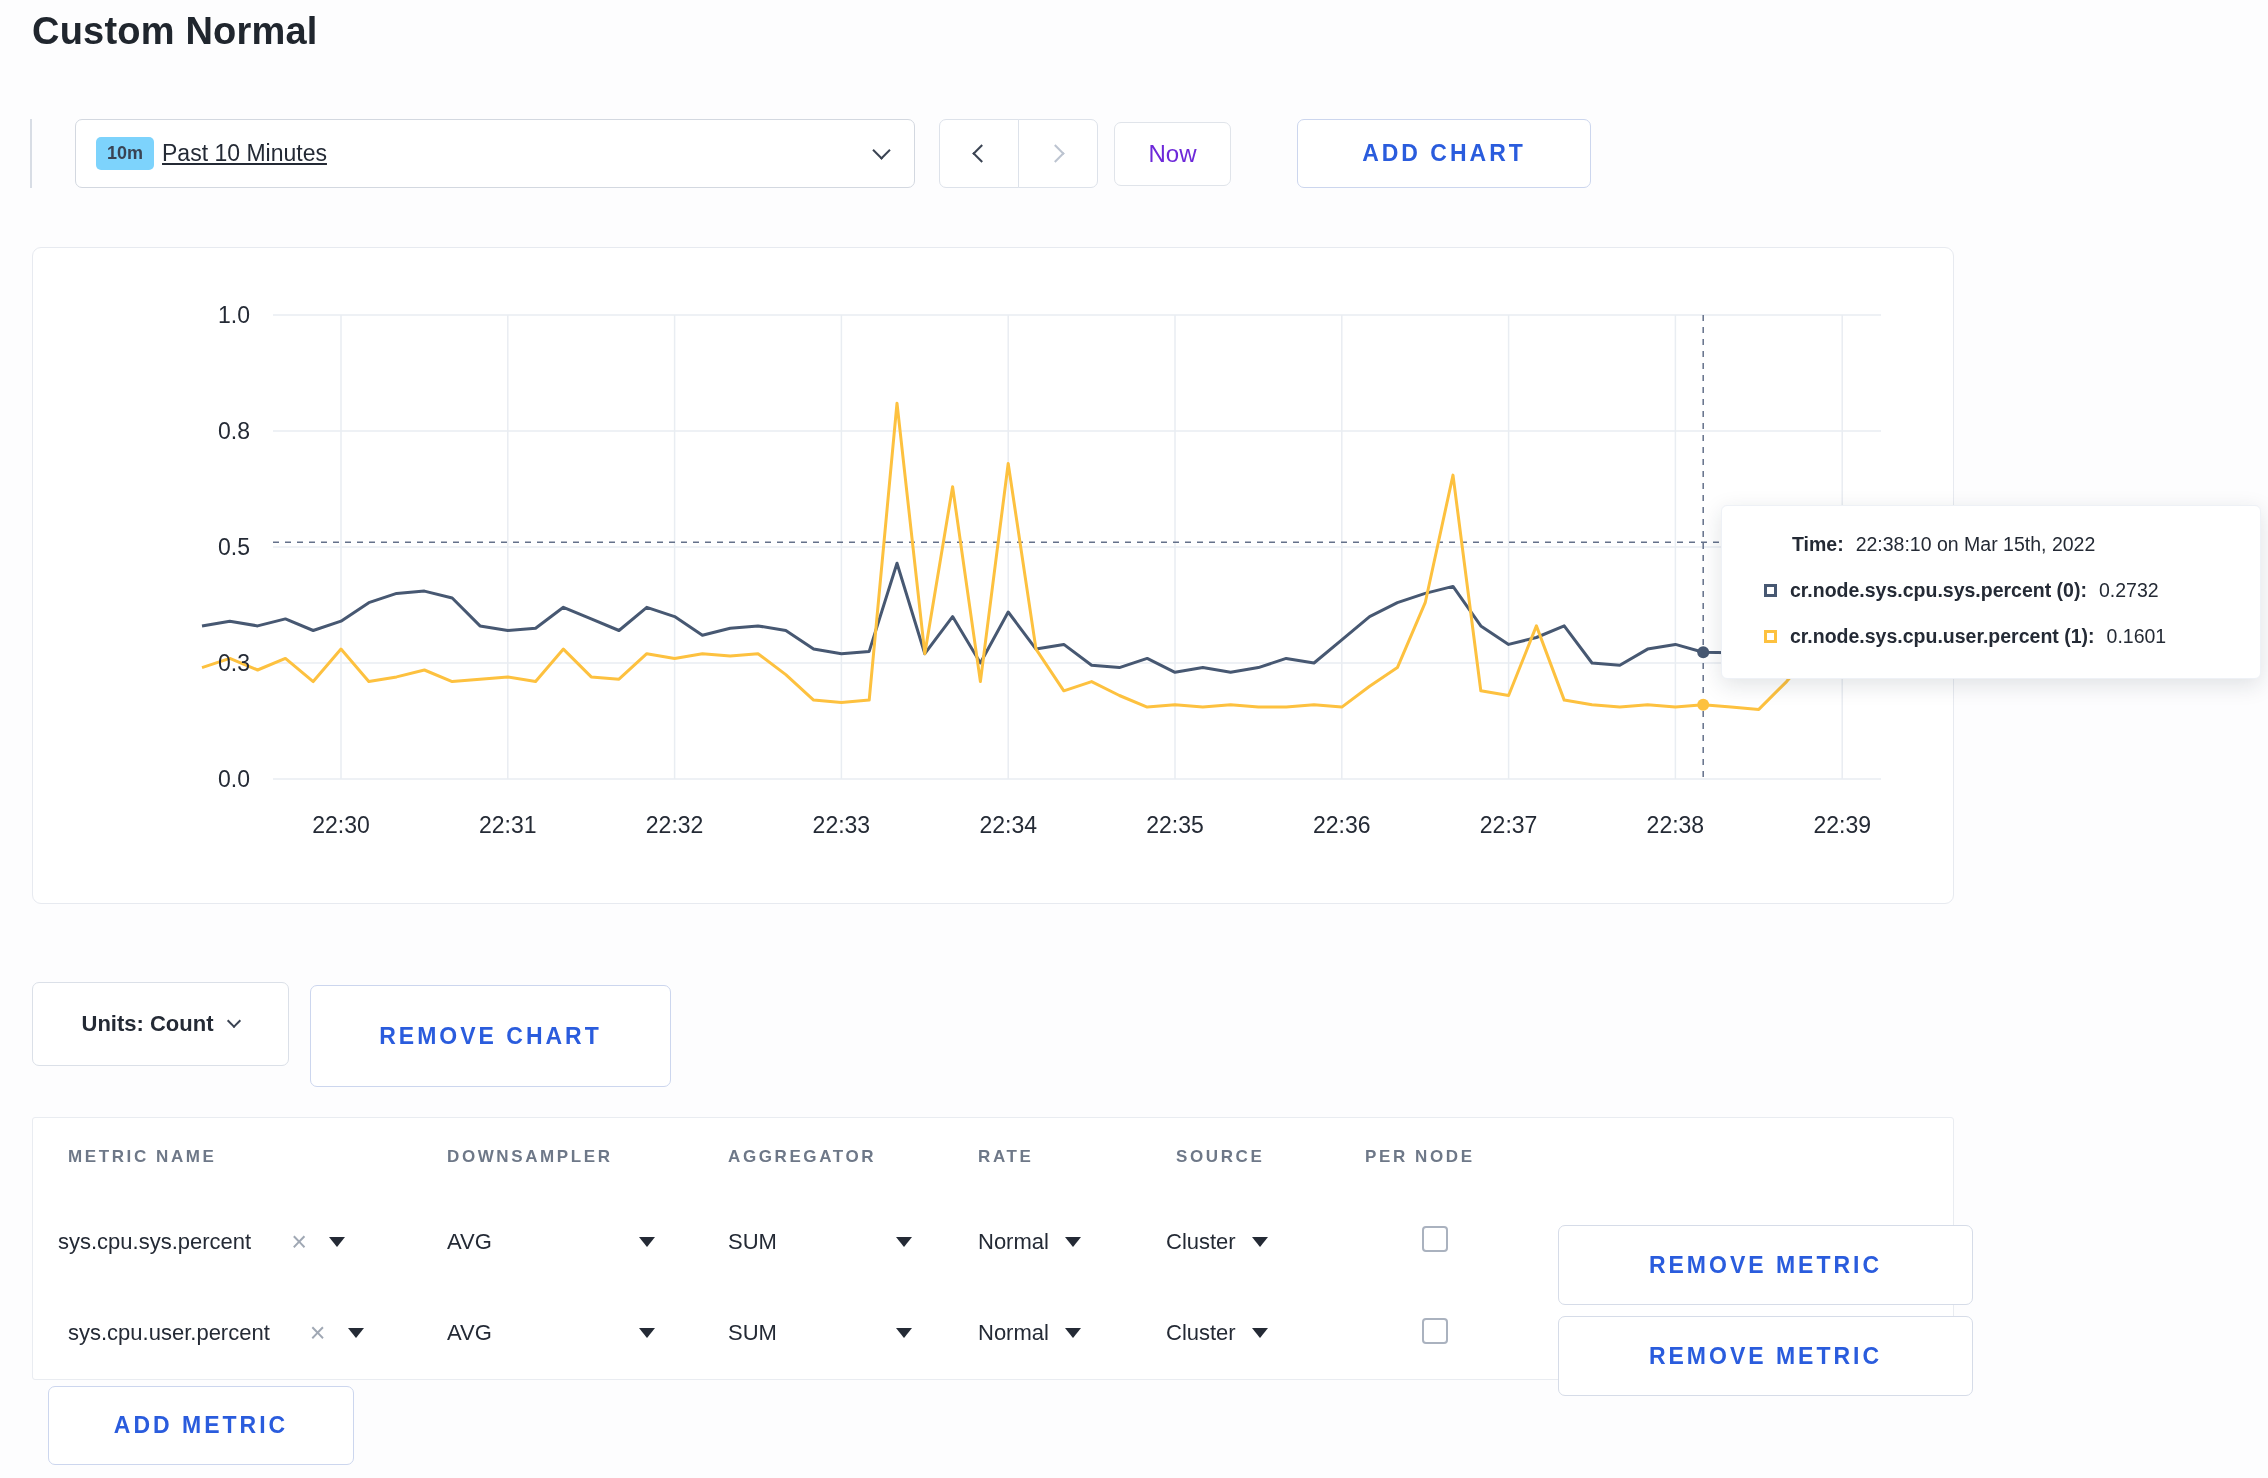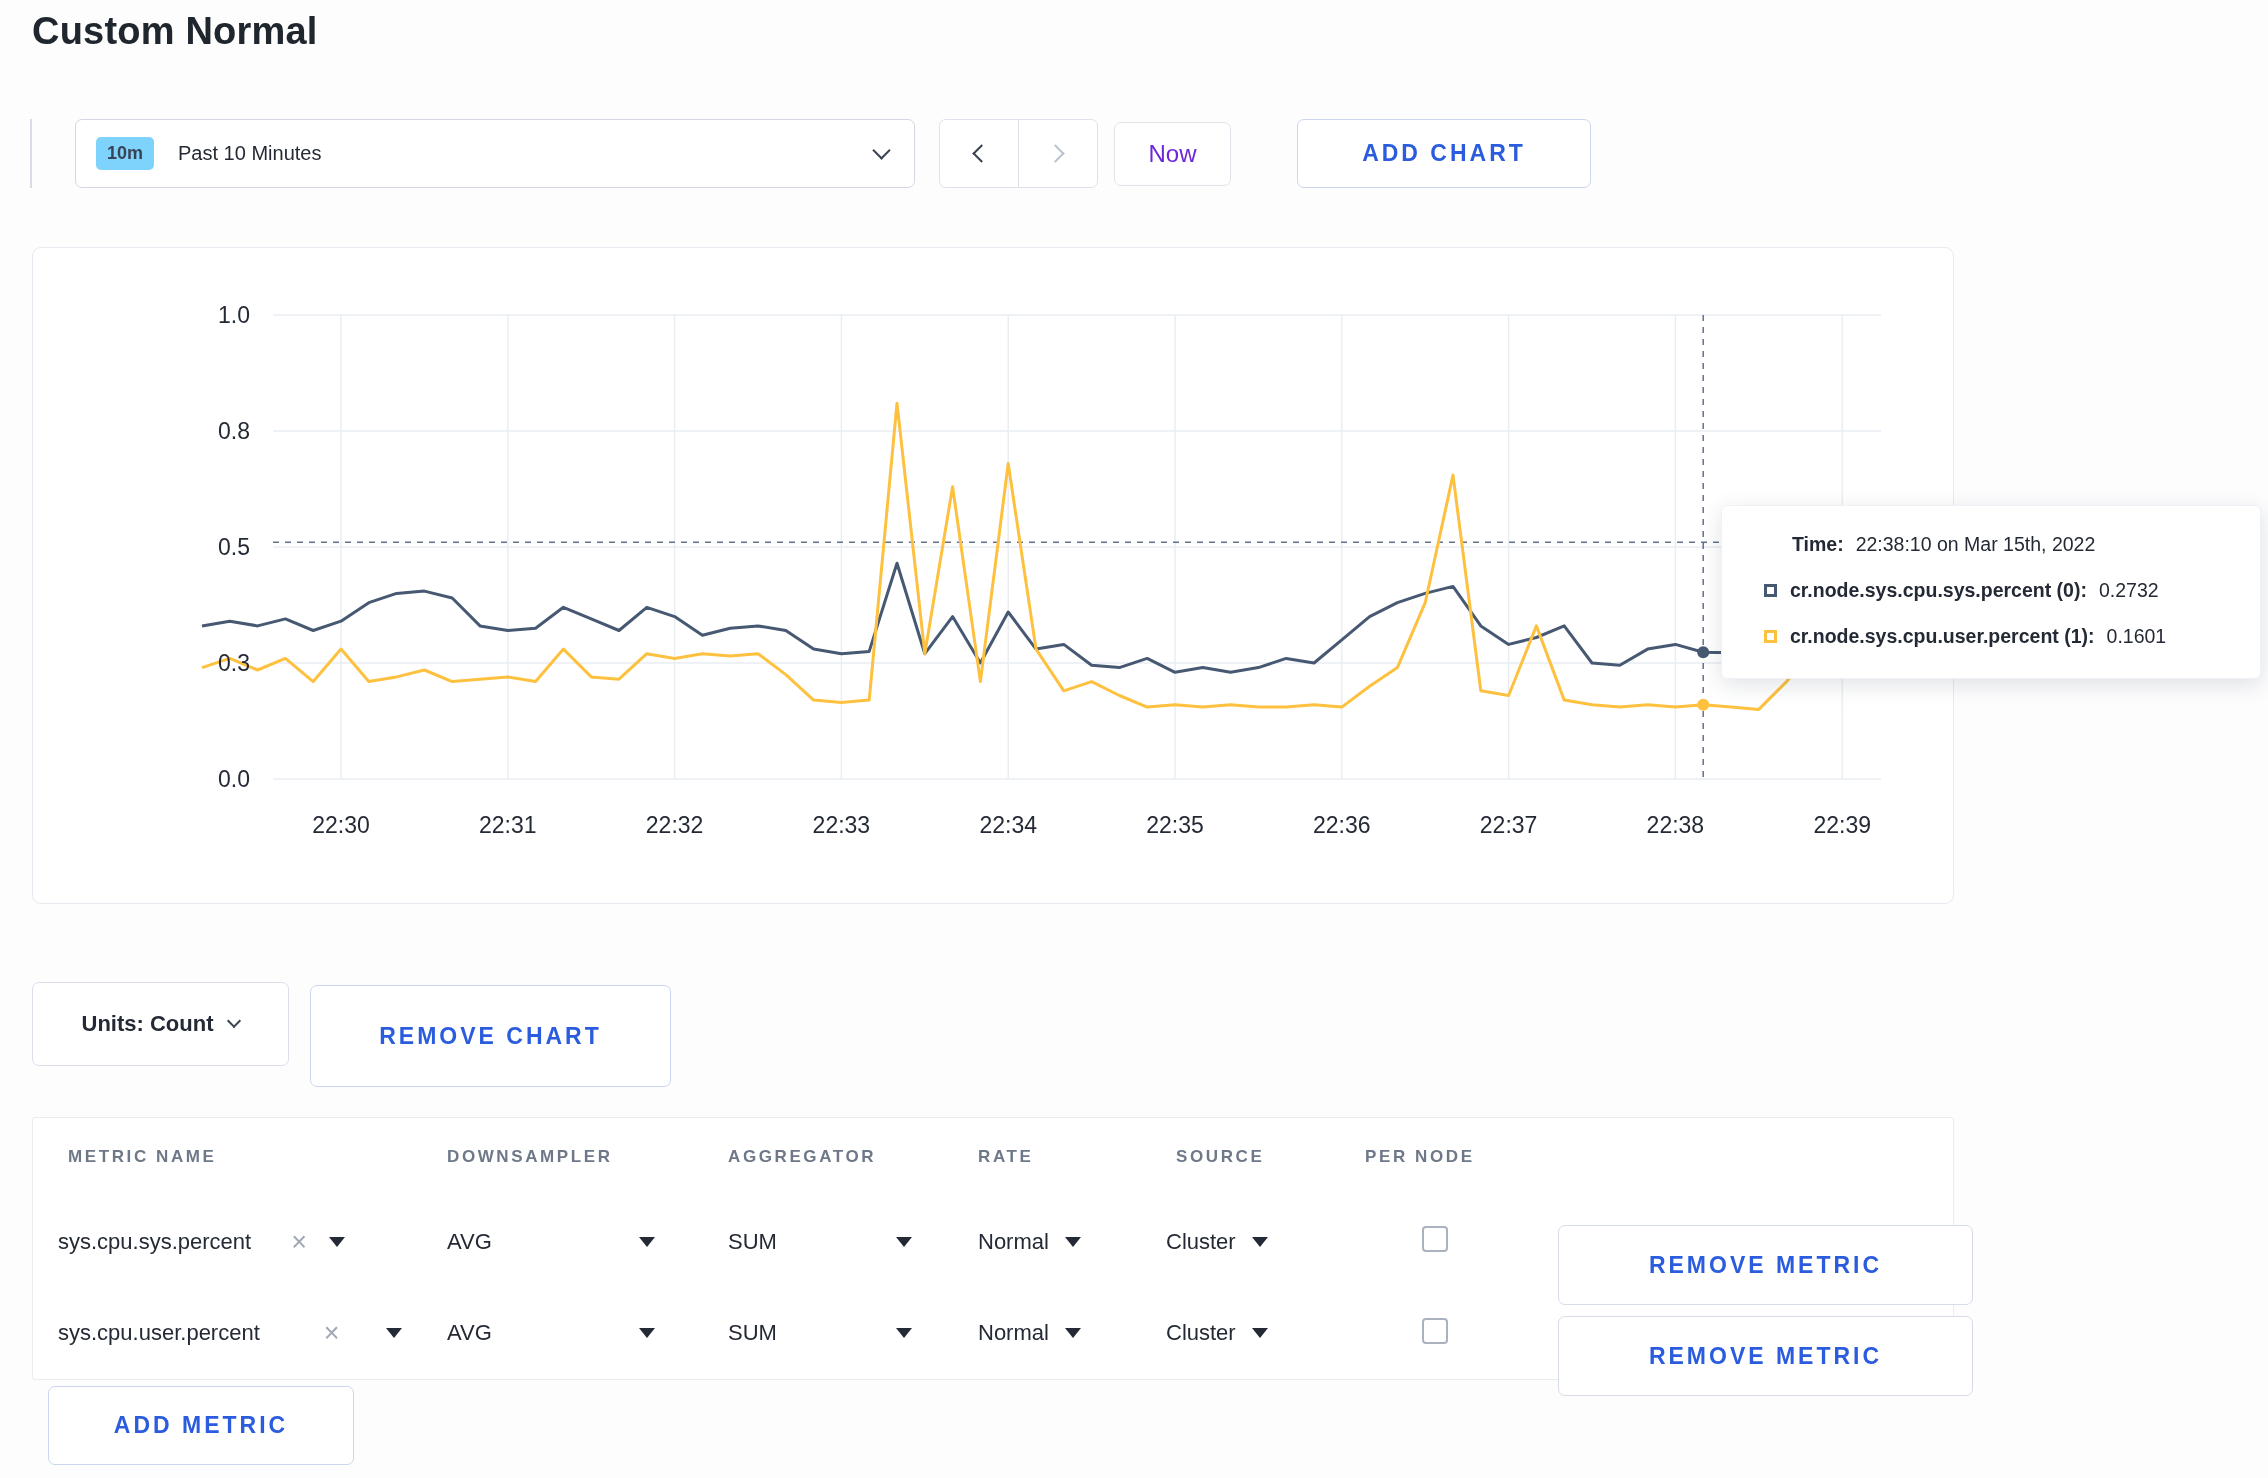--- a/index.html
+++ b/index.html
@@ -17,21 +17,21 @@
   .tb-divider { position:absolute; left:30px; top:119px; width:2px; height:69px; background:#d8dde5; }
   .time-select {
     position:absolute; left:75px; top:119px; width:840px; height:69px;
     background:#fff; border:1.5px solid #d3d8e0; border-radius:7px;
     display:flex; align-items:center; padding:0 26px 0 20px; cursor:pointer;
   }
   .time-badge {
     background:#7dd3fc; color:#394353; font-size:18px; font-weight:700;
     padding:6px 11px; border-radius:5px;
   }
-  .time-label { margin-left:24px; font-size:20px; }
+  .time-label { margin-left:8px; font-size:23px;text-decoration:underline; }
   .chev {
     width:13px; height:13px; border-right:2.5px solid #3a4352; border-bottom:2.5px solid #3a4352;
     display:inline-block;
   }
   .chev-down { transform:rotate(45deg); margin-top:-6px; }
   .chev-left { transform:rotate(135deg); margin-left:5px; }
   .chev-right { transform:rotate(-45deg); margin-right:5px; }
   .chev-muted { border-color:#bcc4d0; }
   .time-select .chev-down { margin-left:auto; }
   .nav-group { position:absolute; left:939px; top:119px; height:69px; display:flex; }
@@ -228,21 +228,21 @@
     <span>Normal</span>
     <span class="caret" style="margin-left:16px"></span>
   </div>
   <div class="cell" style="left:1166px; top:1224px;">
     <span>Cluster</span>
     <span class="caret" style="margin-left:16px"></span>
   </div>
   <div class="checkbox" style="left:1422px; top:1226px;"></div>
   <div class="btn-outline-blue btn-remove-metric" style="top:1203px;">REMOVE METRIC</div>
 
-  <div class="cell" style="left:58px; top:1315px;gap:24px;">
+  <div class="cell" style="left:68px; top:1315px;">
     <span>sys.cpu.user.percent</span>
     <span class="clear-x">×</span>
     <span class="caret metric-caret"></span>
   </div>
   <div class="cell cell-spread" style="left:447px; top:1315px; width:208px;">
     <span>AVG</span>
     <span class="caret"></span>
   </div>
   <div class="cell cell-spread" style="left:728px; top:1315px; width:184px;">
     <span>SUM</span>

